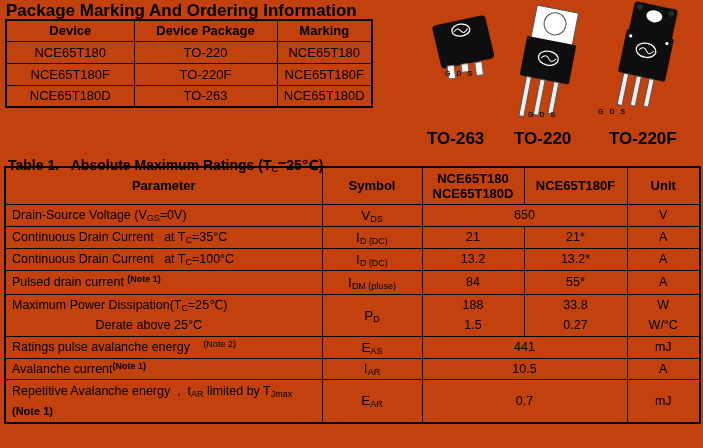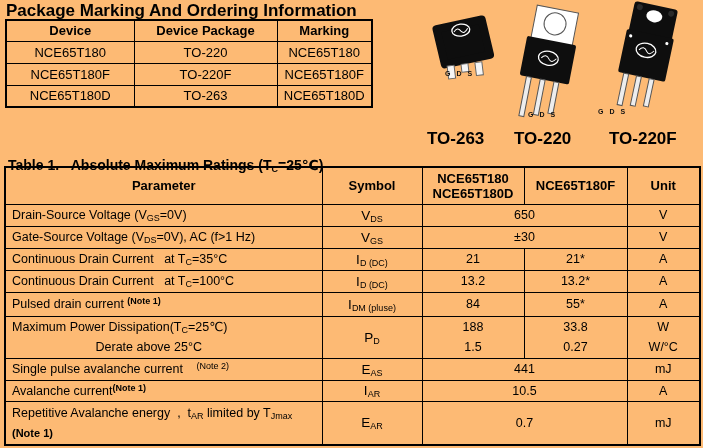--- a/index.html
+++ b/index.html
@@ -1,18 +1,18 @@
 <!DOCTYPE html>
 <html><head>
 <meta charset="utf-8">
 <style>
   * { margin:0; padding:0; box-sizing:border-box; }
   body { background:#fff; }
   .page {
-    position:relative; width:703px; height:448px; background:#fdba74;
+    position:relative; width:703px; height:448px; background:#c2410c;
     font-family:"Liberation Sans","DejaVu Sans",sans-serif; color:#000;
     overflow:hidden;
   }
   
   .doc-title {
     position:absolute; left:6px; top:1px;
     font-size:17px; font-weight:bold; letter-spacing:0;
   }
   
   .ord-table {
@@ -167,26 +167,20 @@
       <th>Unit</th>
     </tr>
 
     <tr style="height:22px">
       <td class="cell-param"><span>Drain-Source Voltage (V</span><sub>GS</sub><span>=0V)</span></td>
       <td class="cell-symbol"><span>V</span><sub>DS</sub></td>
       <td class="cell-center" colspan="2">650</td>
       <td class="cell-center">V</td>
     </tr>
 
-    <tr style="height:22px">
-      <td class="cell-param"><span>Gate-Source Voltage (V</span><sub>DS</sub><span>=0V), AC (f&gt;1 Hz)</span></td>
-      <td class="cell-symbol"><span>V</span><sub>GS</sub></td>
-      <td class="cell-center" colspan="2">±30</td>
-      <td class="cell-center">V</td>
-    </tr>
 
     <tr style="height:22px">
       <td class="cell-param"><span>Continuous Drain Current&nbsp;&nbsp; at T</span><sub>C</sub><span>=35°C</span></td>
       <td class="cell-symbol"><span>I</span><sub>D (DC)</sub></td>
       <td class="cell-center">21</td>
       <td class="cell-center">21*</td>
       <td class="cell-center">A</td>
     </tr>
 
     <tr style="height:22px">
@@ -219,21 +213,21 @@
         <div>33.8</div>
         <div>0.27</div>
       </td>
       <td class="cell-center two-line">
         <div>W</div>
         <div>W/°C</div>
       </td>
     </tr>
 
     <tr style="height:22px">
-      <td class="cell-param"><span>Single pulse avalanche current </span><sup style="font-weight: normal; margin-left: 10px;">(Note 2)</sup></td>
+      <td class="cell-param"><span>Ratings pulse avalanche energy </span><sup style="font-weight: normal; margin-left: 10px;">(Note 2)</sup></td>
       <td class="cell-symbol"><span>E</span><sub>AS</sub></td>
       <td class="cell-center" colspan="2">441</td>
       <td class="cell-center">mJ</td>
     </tr>
 
     <tr style="height:21px">
       <td class="cell-param"><span>Avalanche current</span><sup style="font-weight: bold;">(Note 1)</sup></td>
       <td class="cell-symbol"><span>I</span><sub>AR</sub></td>
       <td class="cell-center" colspan="2">10.5</td>
       <td class="cell-center">A</td>

